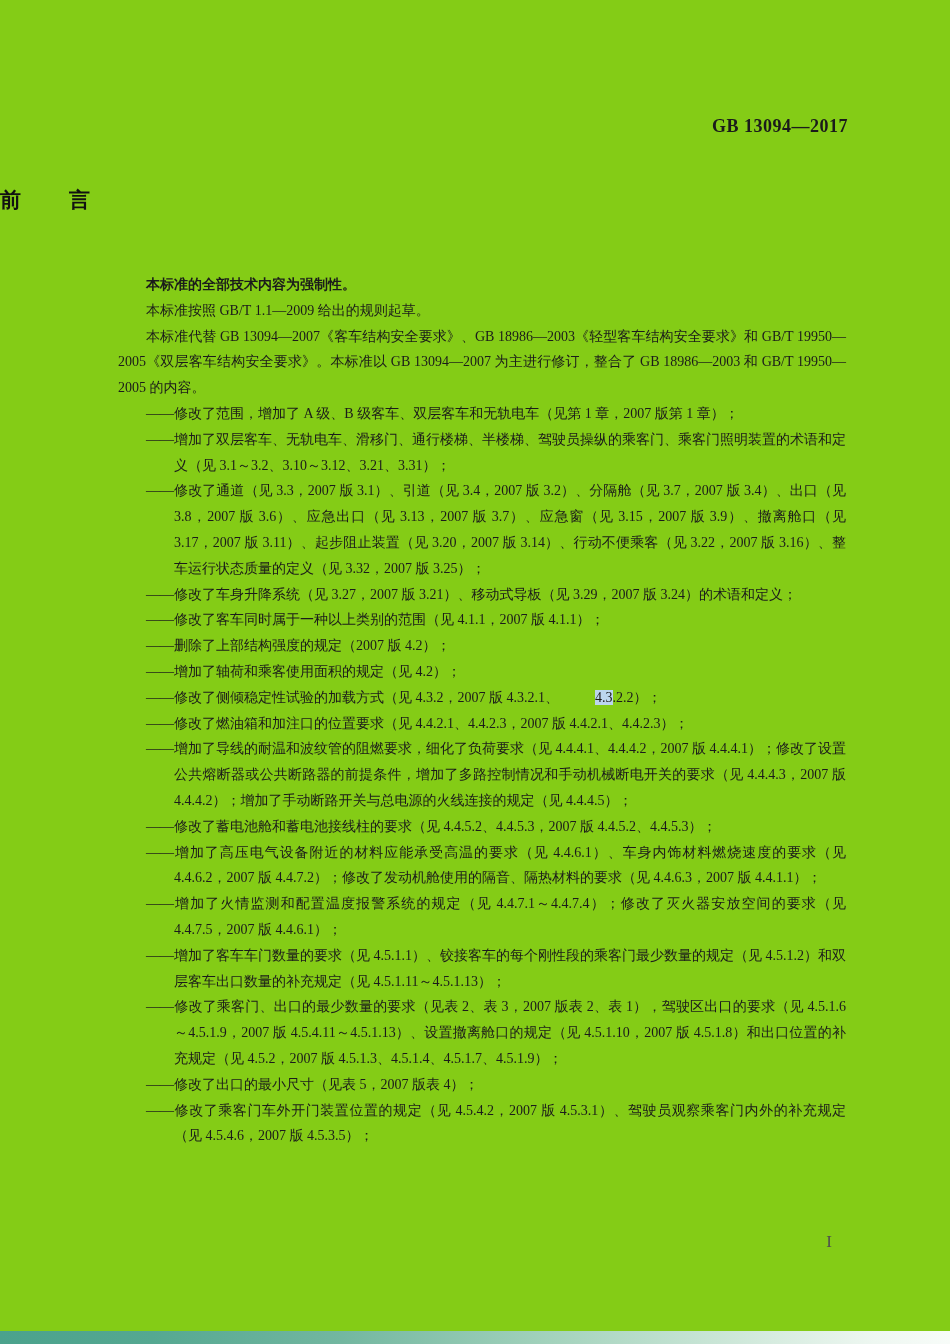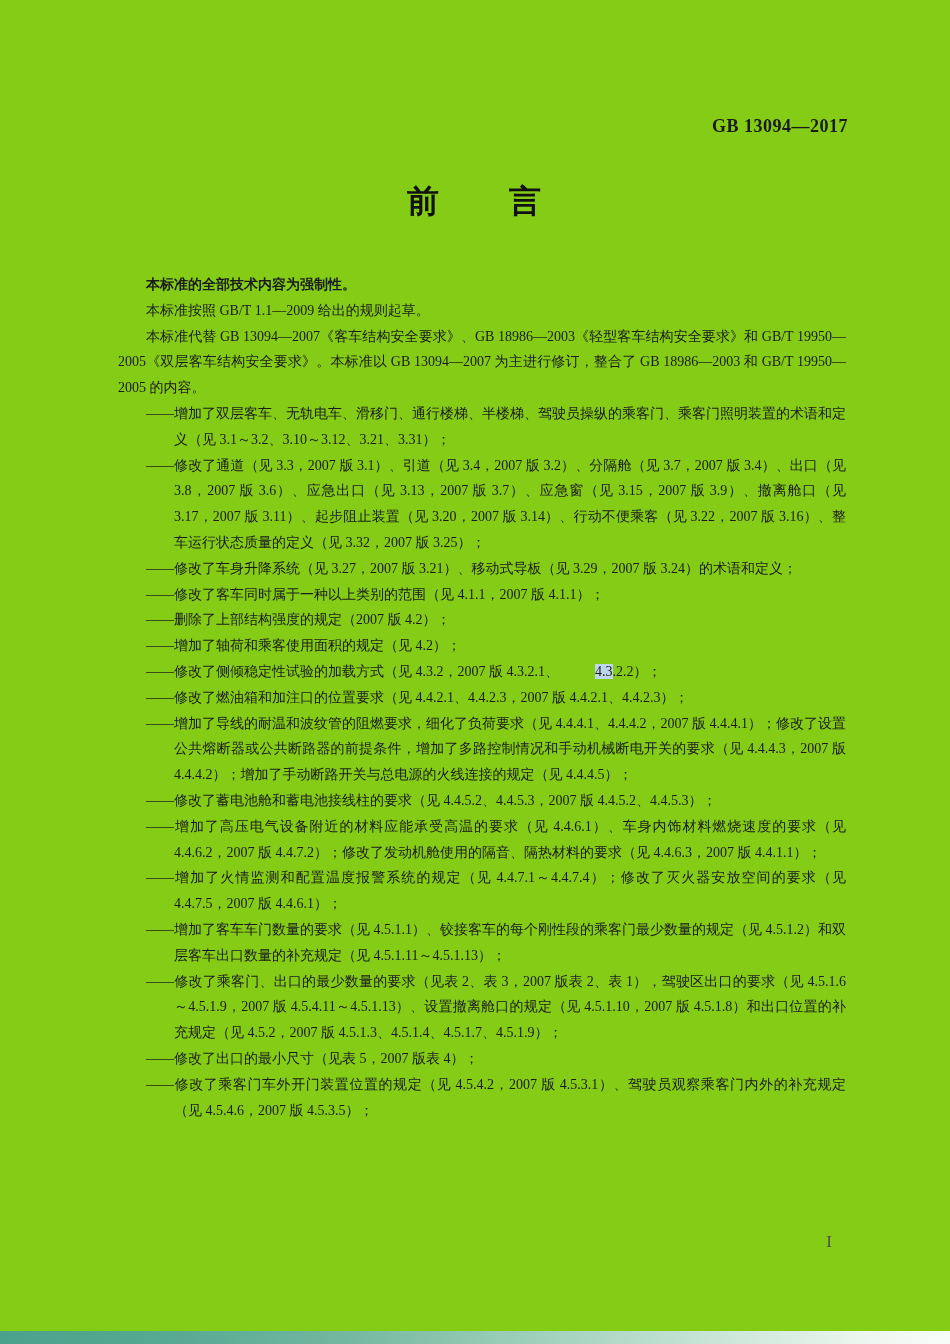--- a/index.html
+++ b/index.html
@@ -14,27 +14,26 @@
   .std-number {
     position:absolute;
     top:116px; right:102px;
     font-size:18px;
     font-weight:700;
     letter-spacing:0.5px;
     white-space:nowrap;
   }
   .doc-title {
     position:absolute;
-    top:180px; left:0;
+    top:186px; left:0;
     width:100%;
     margin:0;
-    text-align:center;
     font-family:"Liberation Sans","DejaVu Sans",sans-serif;
     font-weight:700;
-    font-size:32px;
+    font-size:21px;
     letter-spacing:2px;
     color:#111;
   }
   .content {
     position:absolute;
     top:272px; left:118px;
     width:728px;
     font-size:14px;
     line-height:25.8px;
     text-align:justify;
@@ -75,20 +74,21 @@
 
   <h1 class="doc-title">前　　言</h1>
 
   <div class="content">
     <div>
         <p class="para para-bold">本标准的全部技术内容为强制性。</p>
         <p class="para">本标准按照 GB/T 1.1—2009 给出的规则起草。</p>
         <p class="para">本标准代替 GB 13094—2007《客车结构安全要求》、GB 18986—2003《轻型客车结构安全要求》和 GB/T 19950—2005《双层客车结构安全要求》。本标准以 GB 13094—2007 为主进行修订，整合了 GB 18986—2003 和 GB/T 19950—2005 的内容。</p>
       </div>
     <div>
+        <div class="change-item">——修改了范围，增加了 A 级、B 级客车、双层客车和无轨电车（见第 1 章，2007 版第 1 章）；</div>
         <div class="change-item">——增加了双层客车、无轨电车、滑移门、通行楼梯、半楼梯、驾驶员操纵的乘客门、乘客门照明装置的术语和定义（见 3.1～3.2、3.10～3.12、3.21、3.31）；</div>
         <div class="change-item">——修改了通道（见 3.3，2007 版 3.1）、引道（见 3.4，2007 版 3.2）、分隔舱（见 3.7，2007 版 3.4）、出口（见 3.8，2007 版 3.6）、应急出口（见 3.13，2007 版 3.7）、应急窗（见 3.15，2007 版 3.9）、撤离舱口（见 3.17，2007 版 3.11）、起步阻止装置（见 3.20，2007 版 3.14）、行动不便乘客（见 3.22，2007 版 3.16）、整车运行状态质量的定义（见 3.32，2007 版 3.25）；</div>
         <div class="change-item">——修改了车身升降系统（见 3.27，2007 版 3.21）、移动式导板（见 3.29，2007 版 3.24）的术语和定义；</div>
         <div class="change-item">——修改了客车同时属于一种以上类别的范围（见 4.1.1，2007 版 4.1.1）；</div>
         <div class="change-item">——删除了上部结构强度的规定（2007 版 4.2）；</div>
         <div class="change-item">——增加了轴荷和乘客使用面积的规定（见 4.2）；</div>
         <div class="change-item">——修改了侧倾稳定性试验的加载方式（见 4.3.2，2007 版 4.3.2.1、<span class="highlight">4.3</span>.2.2）；</div>
         <div class="change-item">——修改了燃油箱和加注口的位置要求（见 4.4.2.1、4.4.2.3，2007 版 4.4.2.1、4.4.2.3）；</div>
         <div class="change-item">——增加了导线的耐温和波纹管的阻燃要求，细化了负荷要求（见 4.4.4.1、4.4.4.2，2007 版 4.4.4.1）；修改了设置公共熔断器或公共断路器的前提条件，增加了多路控制情况和手动机械断电开关的要求（见 4.4.4.3，2007 版 4.4.4.2）；增加了手动断路开关与总电源的火线连接的规定（见 4.4.4.5）；</div>
         <div class="change-item">——修改了蓄电池舱和蓄电池接线柱的要求（见 4.4.5.2、4.4.5.3，2007 版 4.4.5.2、4.4.5.3）；</div>

